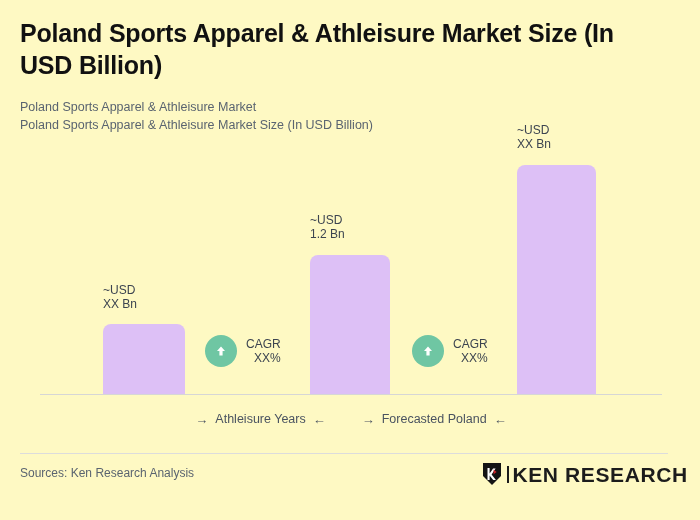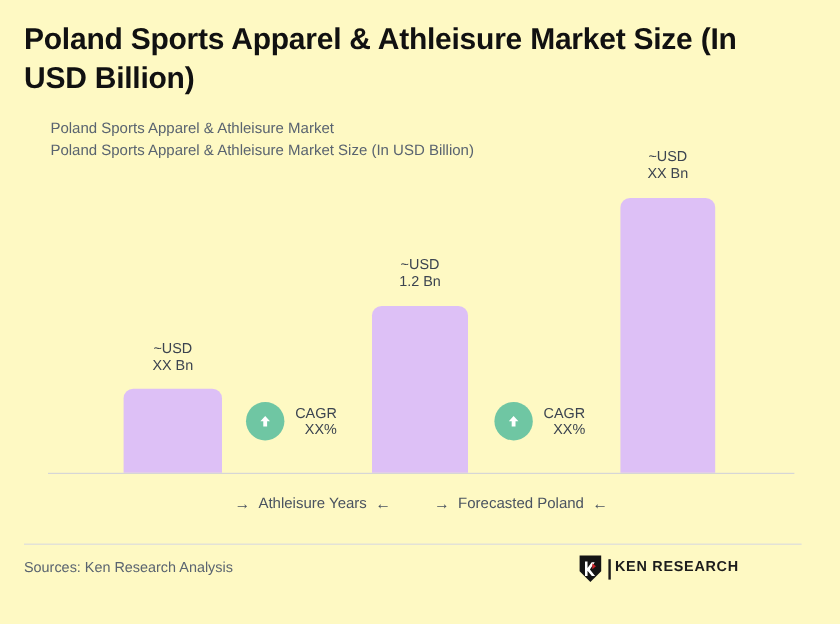--- a/index.html
+++ b/index.html
@@ -35,21 +35,21 @@
     color: #111111;
   }
   .subtitle-block {
     position: absolute;
     left: 20px;
     top: 98px;
     font-size: 12.5px;
     line-height: 18px;
     color: #5a6470;
   }
-  .subtitle-line { display: block; white-space: nowrap; margin-left: 22px; }
+  .subtitle-line { display: block; white-space: nowrap; }
 
   
   .plot {
     position: absolute;
     left: 0;
     top: 0;
     width: 700px;
     height: 520px;
   }
   .axis-line {
@@ -64,21 +64,20 @@
     position: absolute;
     background: #ddc0f6;
     border-radius: 8px 8px 0 0;
   }
   .bar-1 { left: 103px; top: 324px; width: 82px; height: 70px; }
   .bar-2 { left: 310px; top: 255px; width: 80px; height: 139px; }
   .bar-3 { left: 517px; top: 165px; width: 79px; height: 229px; }
 
   .value-label {
     position: absolute;
-    text-align: center;
     font-size: 12px;
     line-height: 14px;
     color: #3c4450;
     white-space: nowrap;
   }
   .value-label span { display: block; }
   .vl-1 { left: 103px; top: 283px; width: 82px; }
   .vl-2 { left: 310px; top: 213px; width: 80px; }
   .vl-3 { left: 517px; top: 123px; width: 79px; }
 
@@ -157,26 +156,26 @@
   .logo {
     position: absolute;
     left: 482px;
     top: 462px;
     display: flex;
     align-items: center;
     gap: 5px;
   }
   .logo-mark { display: block; }
   .logo-word {
-    font-size: 12px;
+    font-size: 21px;
     font-weight: bold;
     letter-spacing: 0.6px;
     color: #1c1c1c;
     display: flex;
-    align-items: flex-start;
+    align-items: center;
     line-height: 1;
   }
   .logo-sep {
     width: 1.5px;
     height: 17px;
     background: #1c1c1c;
     margin-right: 4px;
   }
 </style>
 </head>

